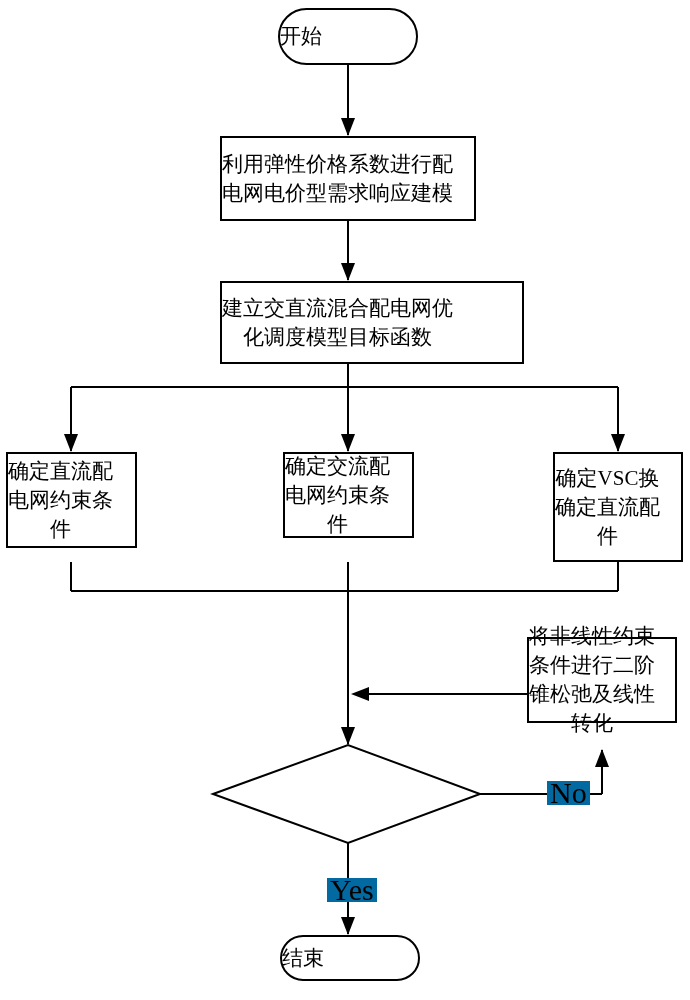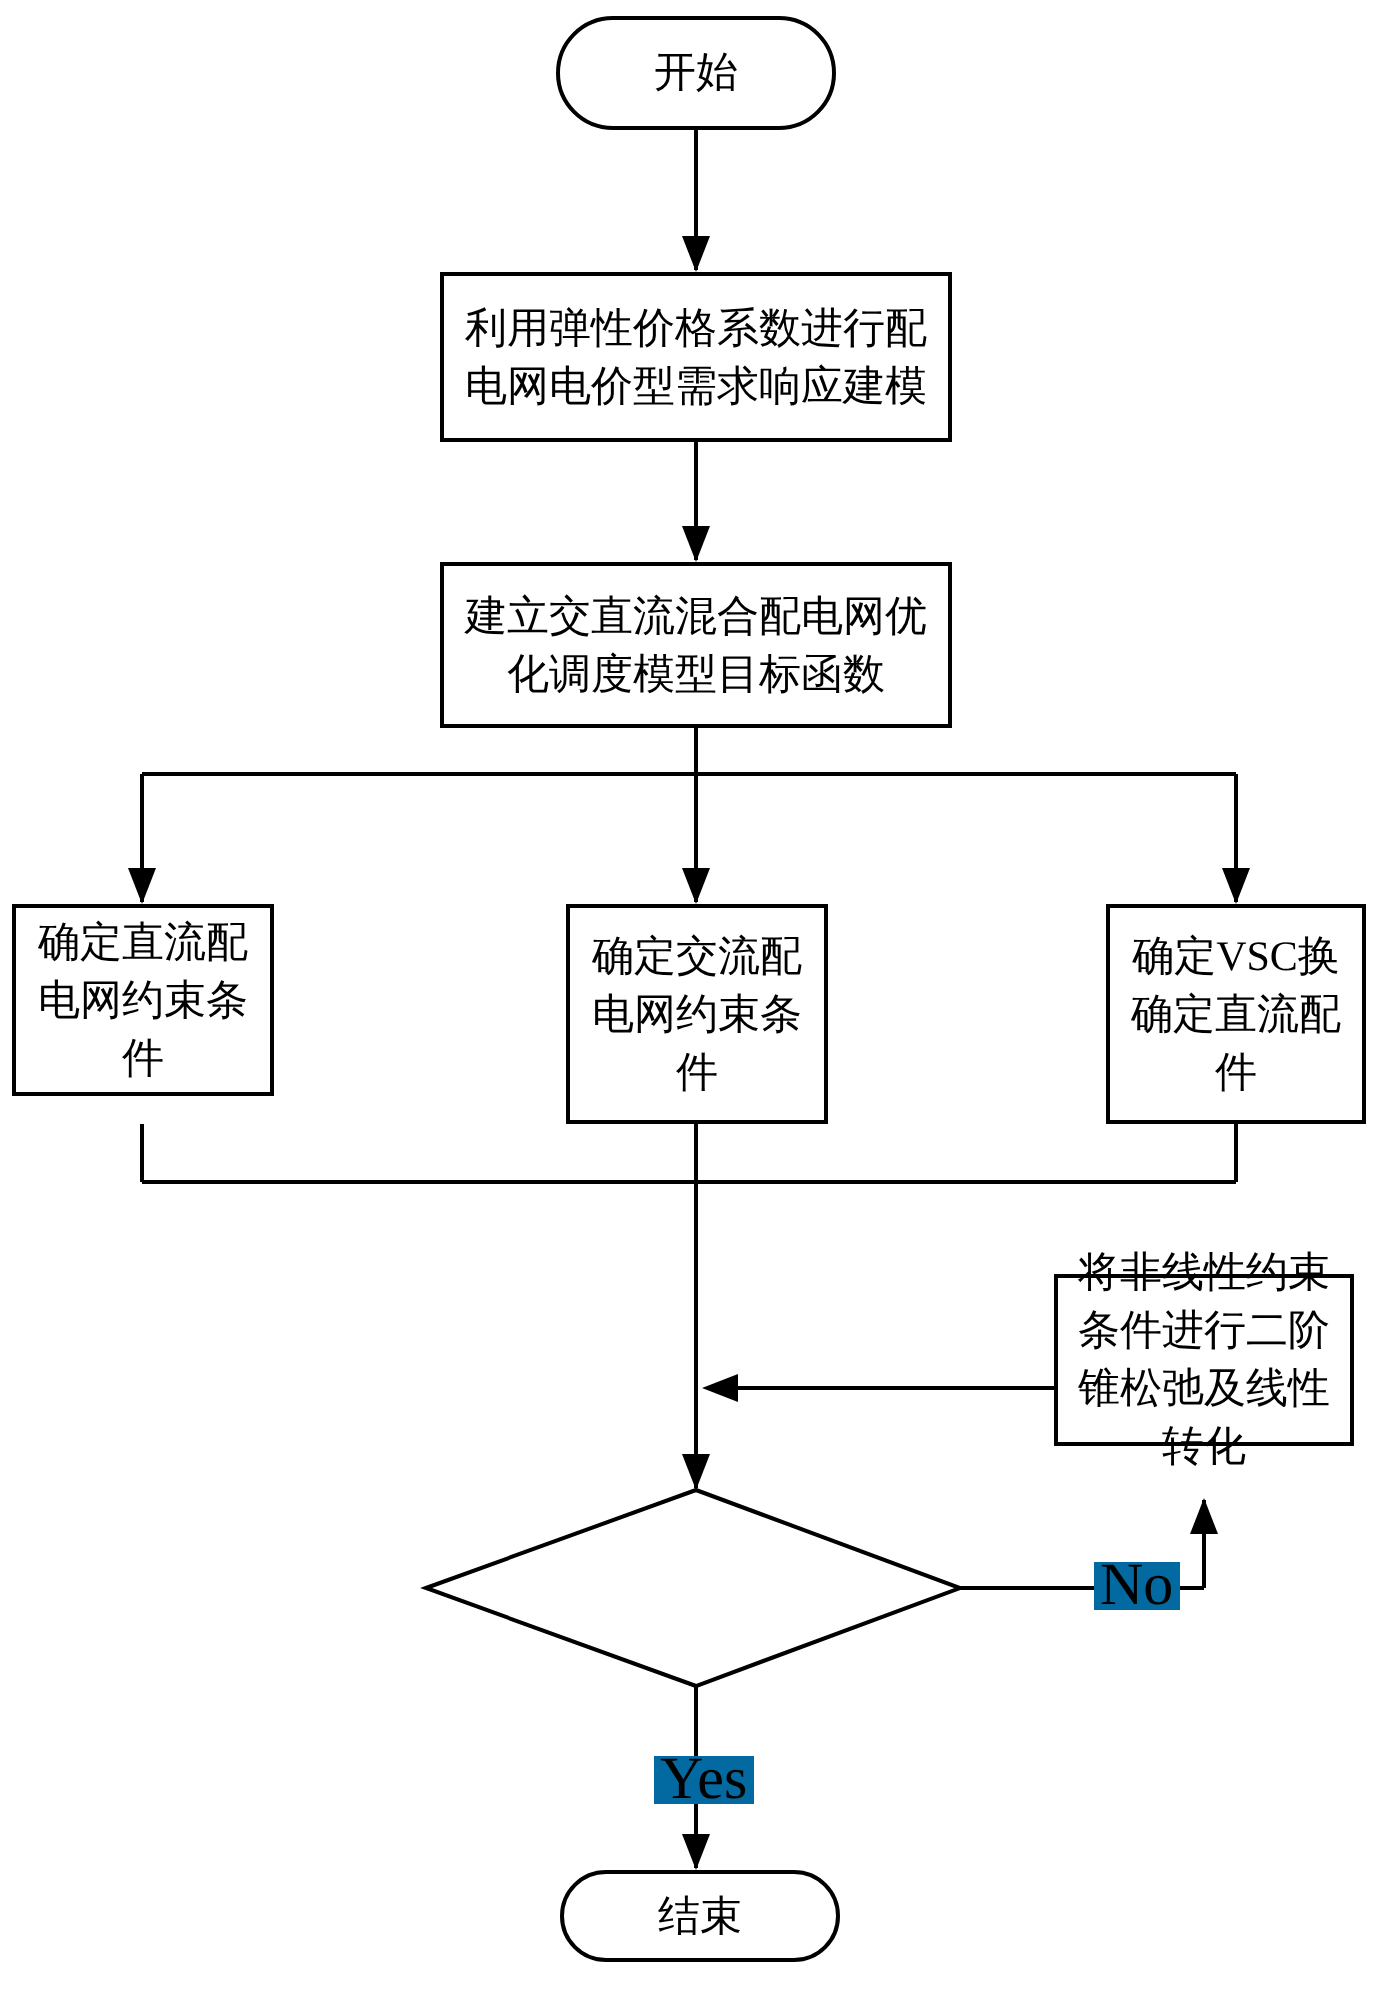--- a/index.html
+++ b/index.html
@@ -19,43 +19,43 @@
   #connector-layer {
     position: absolute;
     left: 0; top: 0;
     width: 690px; height: 1000px;
   }
   .node {
     position: absolute;
     box-sizing: border-box;
     display: flex;
     align-items: center;
-    justify-content: center;
+    justify-content: flex-start;
     text-align: center;
     background: #ffffff;
     font-size: 21px;
     line-height: 29px;
     white-space: pre-line;
   }
   .terminal {
     border: 2px solid #000000;
     border-radius: 29px;
   }
   .process {
     border: 2px solid #000000;
   }
   .plain {
     border: none;
     background: transparent;
   }
   .node-start   { left: 278px; top: 8px;   width: 140px; height: 57px; }
   .node-box1    { left: 220px; top: 136px; width: 256px; height: 85px; }
-  .node-box2    { left: 220px; top: 281px; width: 256px; height: 83px; }
+  .node-box2    { left: 220px; top: 281px; width: 304px; height: 83px; }
   .node-boxL    { left: 6px;   top: 452px; width: 131px; height: 96px; }
-  .node-boxM    { left: 283px; top: 452px; width: 131px; height: 110px; }
+  .node-boxM    { left: 283px; top: 452px; width: 131px; height: 86px; }
   .node-boxR    { left: 553px; top: 452px; width: 130px; height: 110px; }
   .node-fb      { left: 527px; top: 637px; width: 150px; height: 86px; }
   .node-diamond-text {
     left: 238px; top: 763px; width: 220px; height: 62px;
     background: transparent;
   }
   .node-end     { left: 280px; top: 935px; width: 140px; height: 46px; font-family: Liberation Serif, serif; }
   .edge-label {
     position: absolute;
     background: #0369a1;

